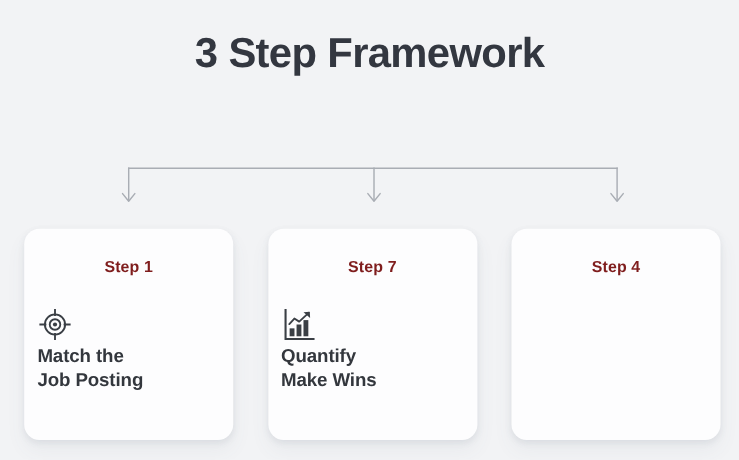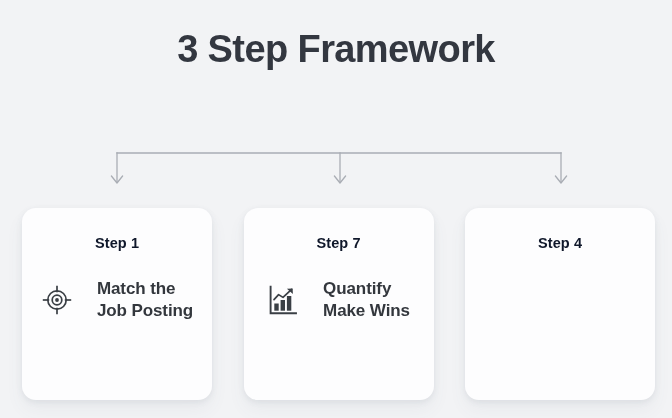--- a/index.html
+++ b/index.html
@@ -70,33 +70,34 @@
     flex-direction: column;
     align-items: center;
     box-sizing: border-box;
     padding-top: 26px;
   }
 
   .step-label {
     font-size: 14.5px;
     line-height: 18px;
     font-weight: 700;
-    color: #0f172a;
+    color: #7f1d1d;
     letter-spacing: 0.1px;
   }
 
   .card-body {
     margin-top: 26px;
     display: flex;
-    align-items: center;
-    gap: 24px;
+    align-items: flex-start;
+    gap: 1px;
     padding: 0 12px;
     box-sizing: border-box;
     width: 100%;
     justify-content: center;
+    flex-direction: column;
   }
 
   .step-icon {
     flex: 0 0 auto;
     width: 32px;
     height: 34px;
     display: block;
   }
 
   .step-title {

